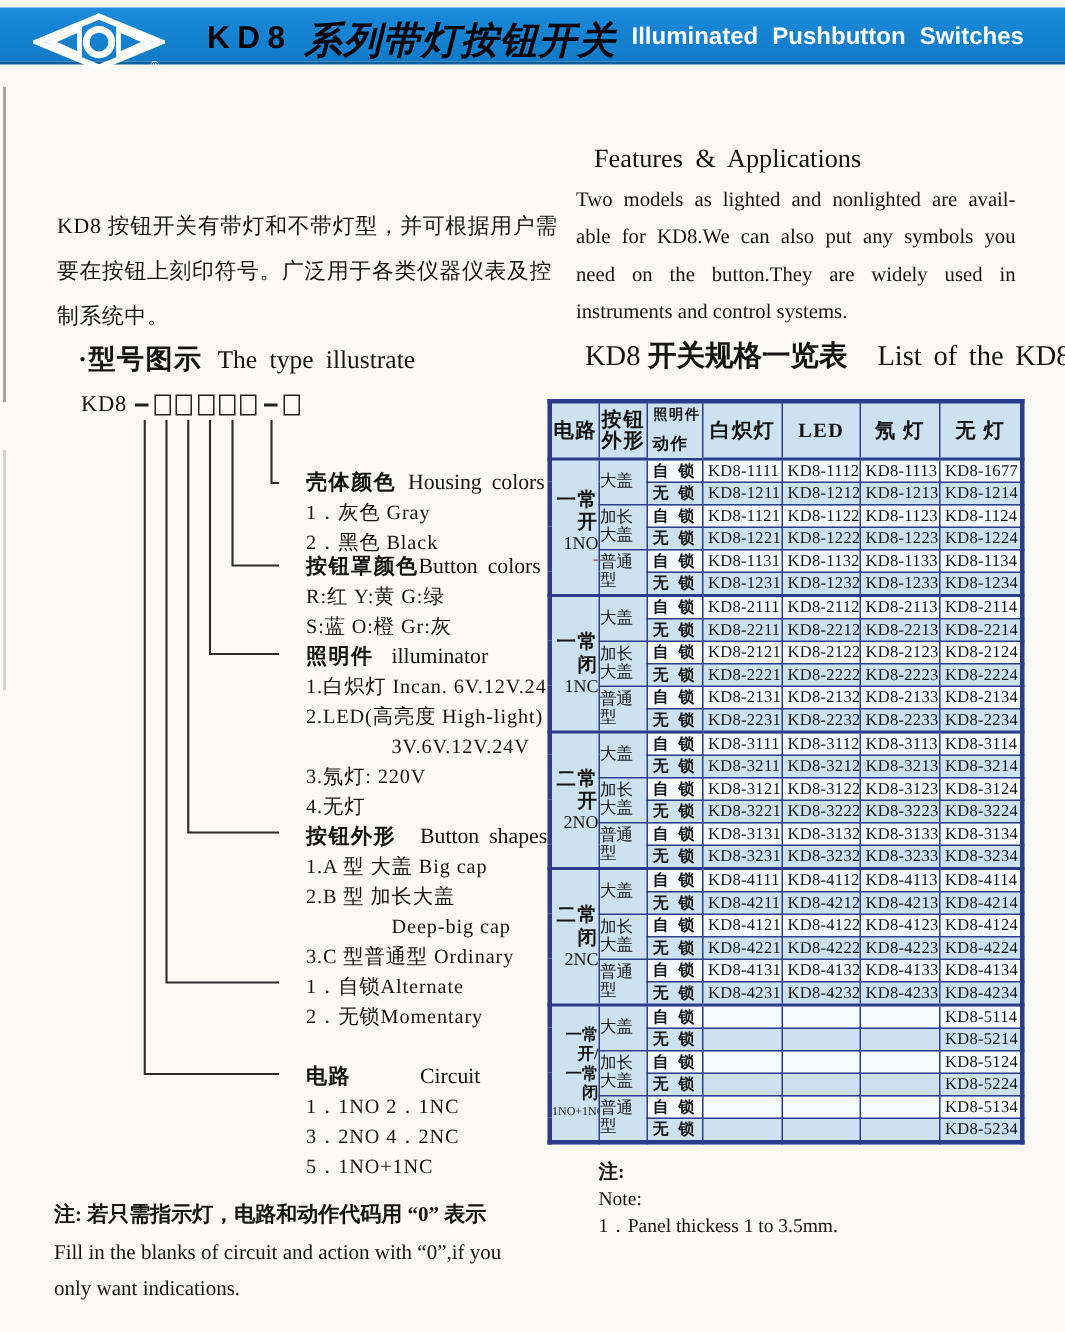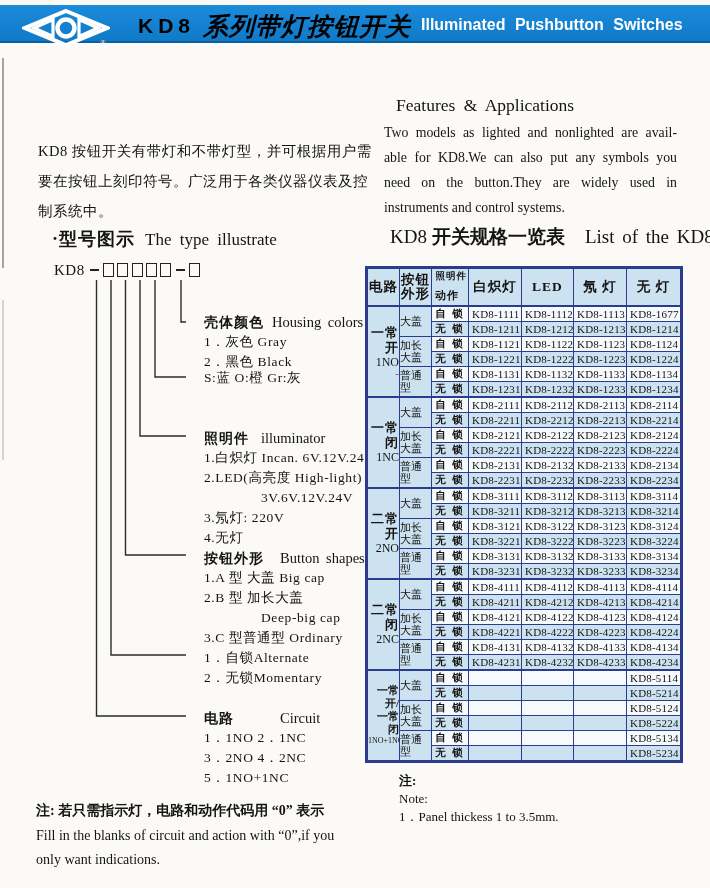--- a/index.html
+++ b/index.html
@@ -149,20 +149,22 @@
     </g>
   </svg>
 
   <div class="sec sec0" style="top:312px">
     <div class="sec-title"><span class="zh">壳体颜色</span><span class="en">Housing colors</span></div>
     <div class="sec-item">1．灰色    Gray</div>
     <div class="sec-item">2．黑色   Black</div>
   </div>
 
   <div class="sec sec1" style="top:368px">
+    <div class="sec-title"><span class="zh">按钮罩颜色</span><span class="en">Button colors</span></div>
+    <div class="sec-item">R:红  Y:黄  G:绿</div>
     <div class="sec-item">S:蓝  O:橙  Gr:灰</div>
   </div>
 
   <div class="sec sec2" style="top:428px">
     <div class="sec-title"><span class="zh">照明件</span><span class="en">illuminator</span></div>
     <div class="sec-item">1.白炽灯 Incan.  6V.12V.24V</div>
     <div class="sec-item">2.LED(高亮度  High-light)</div>
     <div class="sec-item ind">3V.6V.12V.24V</div>
     <div class="sec-item">3.氖灯: 220V</div>
     <div class="sec-item">4.无灯</div>

